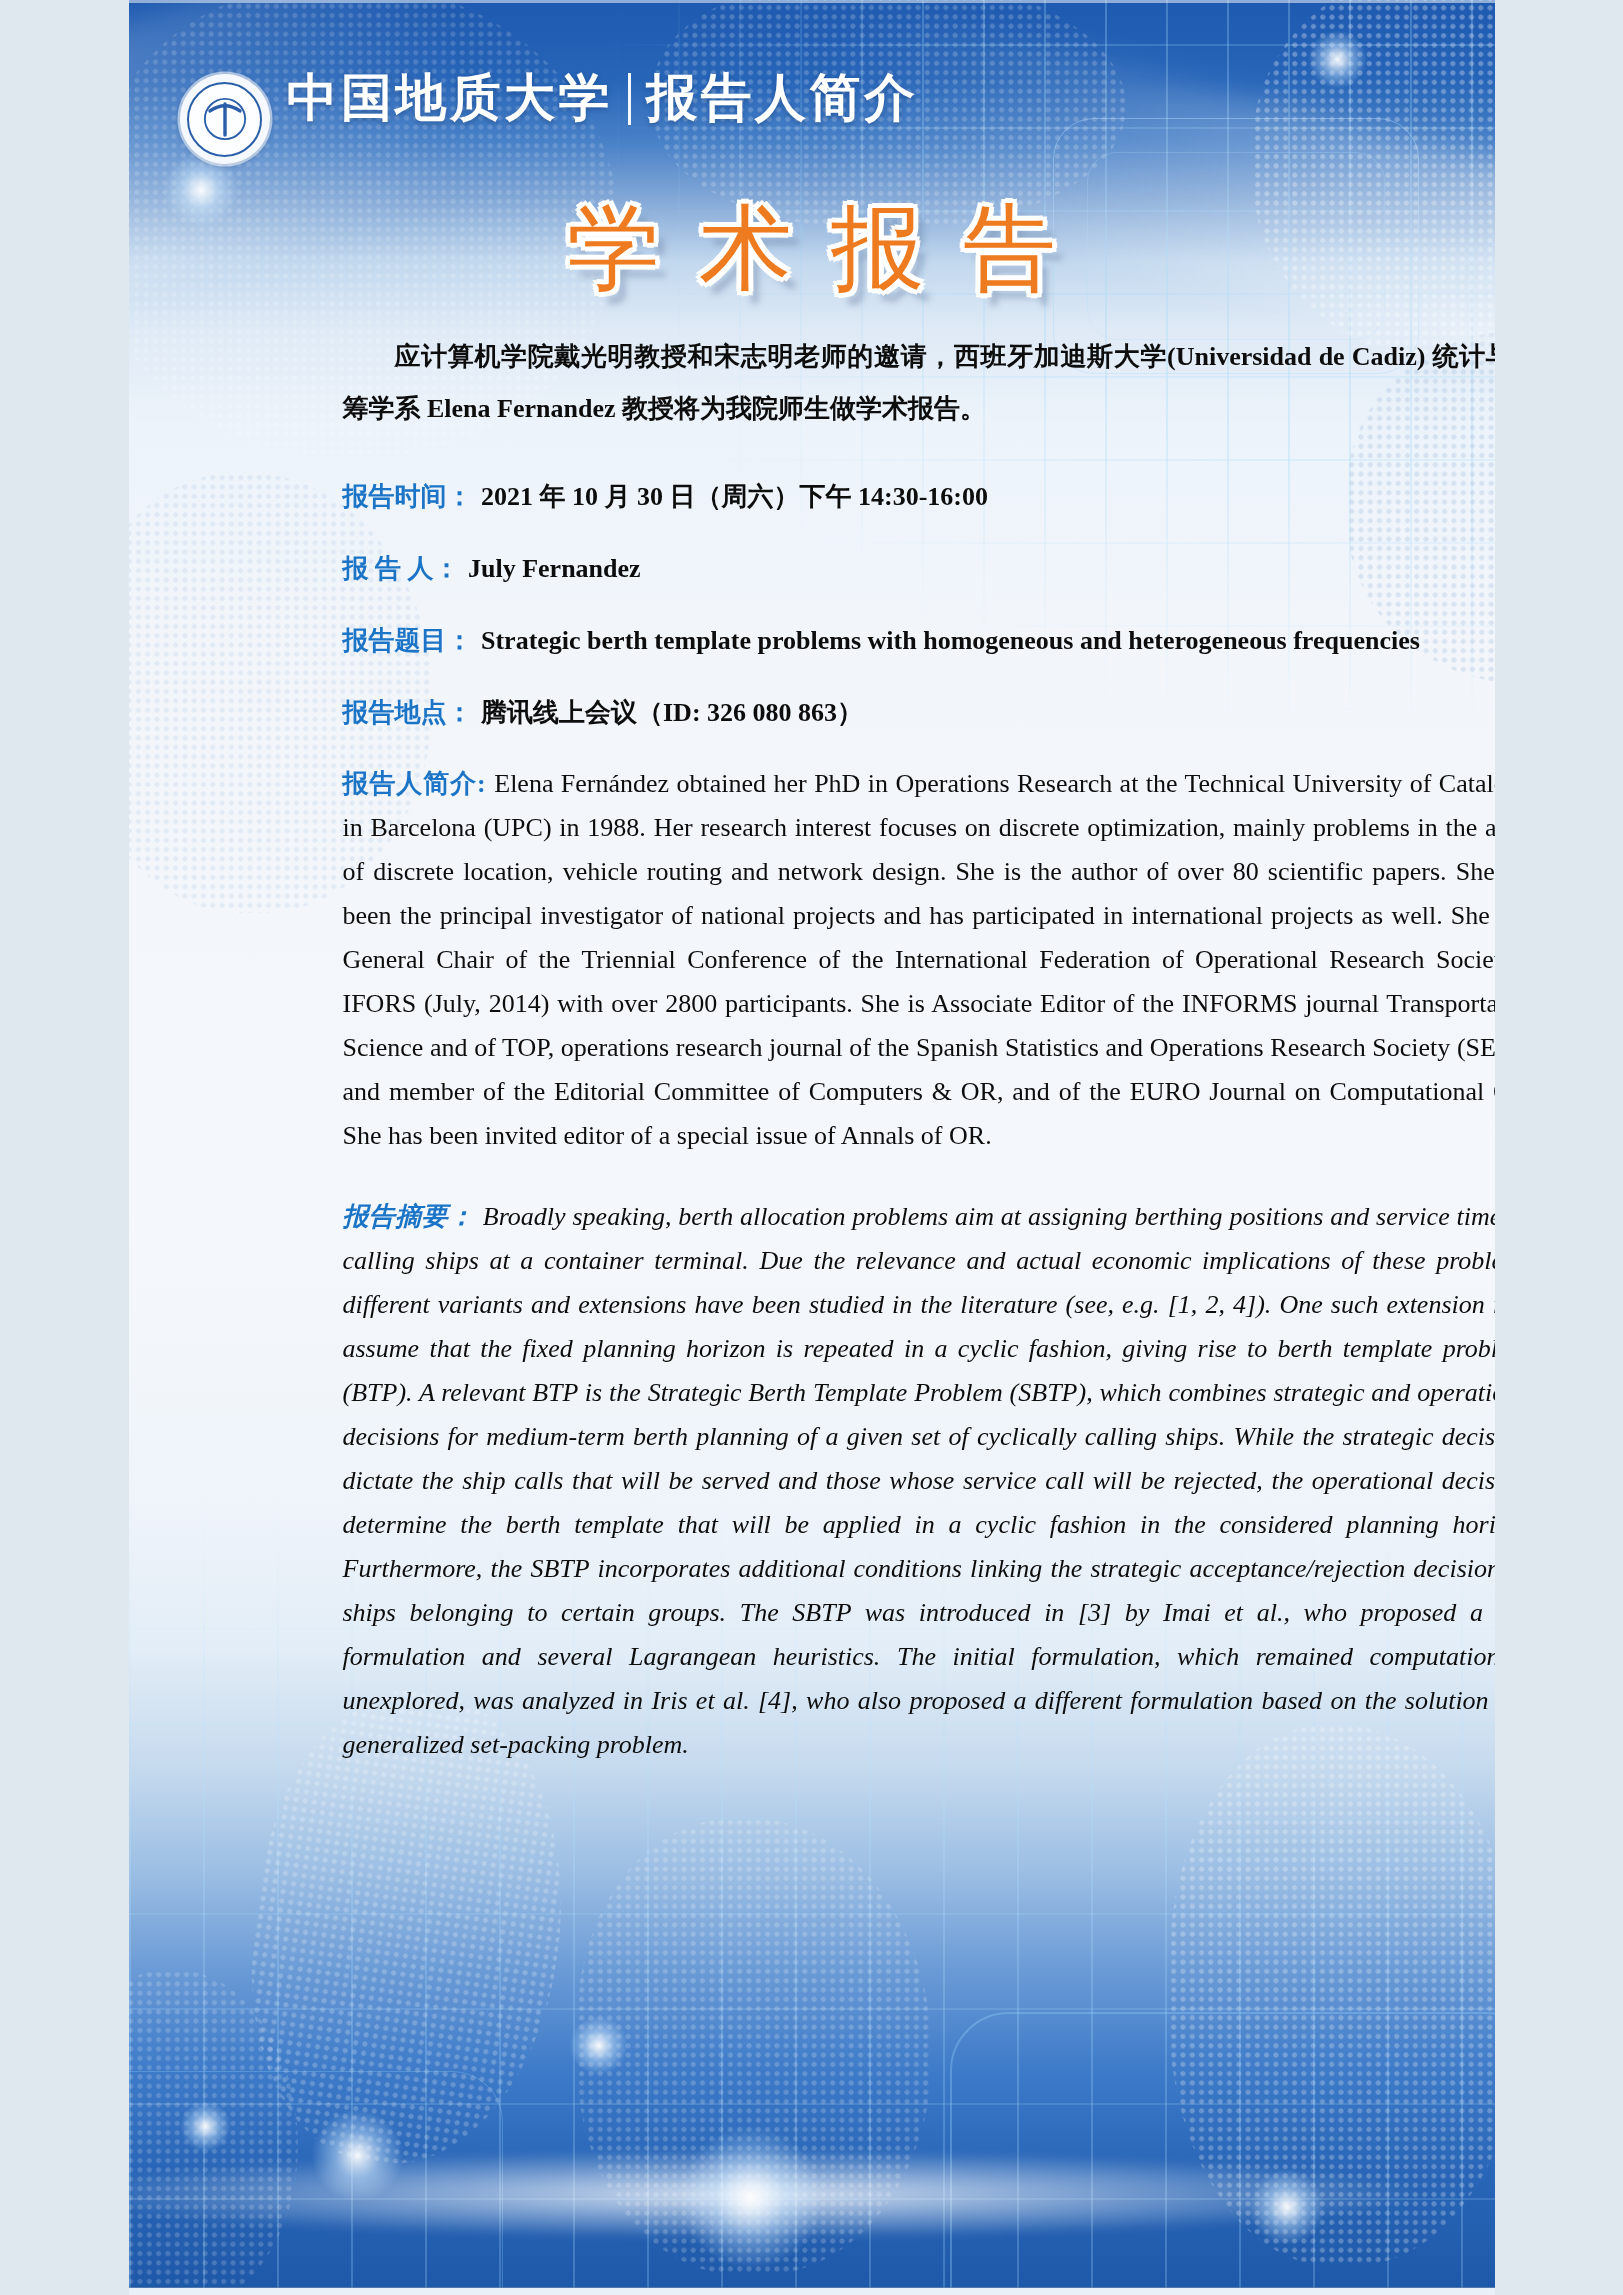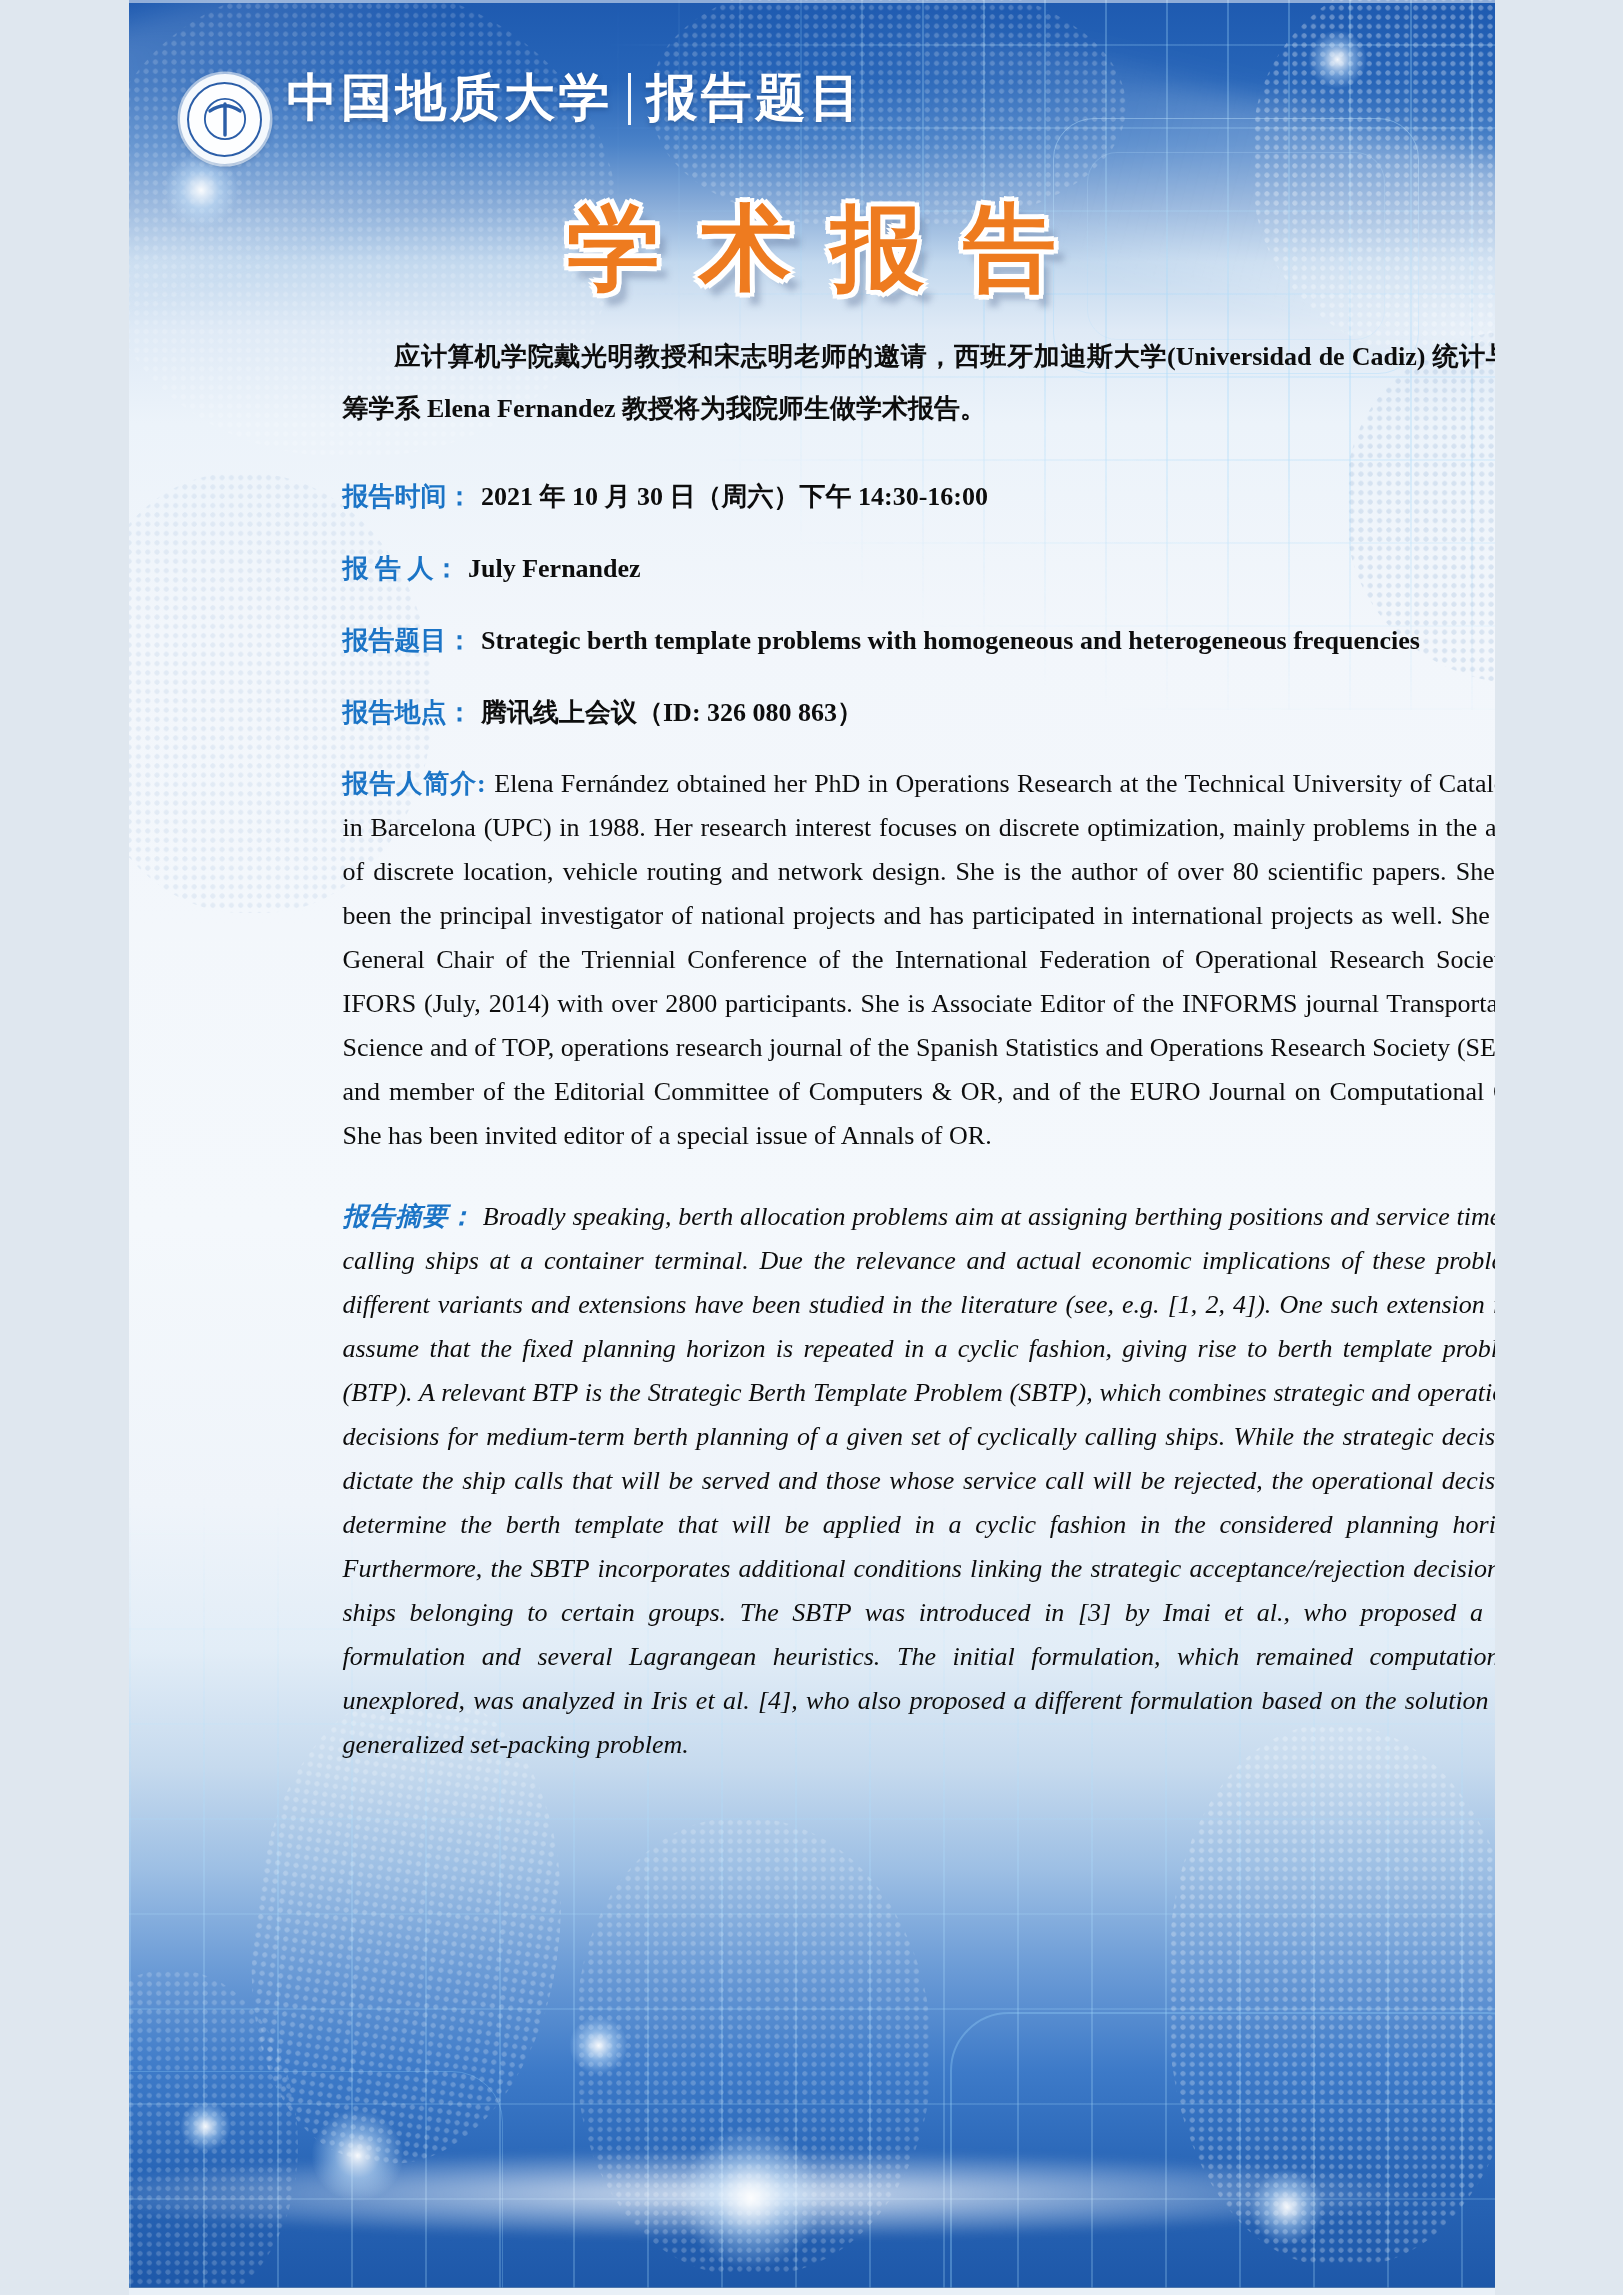--- a/index.html
+++ b/index.html
@@ -45,21 +45,21 @@
   .logo-inner{width:71px; height:71px; border-radius:50%; border:2.5px solid #2b5ea8;
     display:flex; align-items:center; justify-content:center; background:#fdfeff;}
   .header-text{display:flex; flex-direction:column;}
   .header-cn{display:flex; align-items:center; font-weight:bold; white-space:nowrap;
     font-size:51px; letter-spacing:3.4px; text-shadow:0 1.7px 5px rgba(10,40,90,.35);}
   .header-divider{width:3.4px; height:52px; background:#ffffff; margin:0 15px; opacity:.95;}
   .header-en{font-weight:bold; font-size:21px; letter-spacing:1.7px; margin-top:6.8px;
     text-shadow:0 0.8px 3.4px rgba(10,40,90,.4);}
   
   .page-title{position:absolute; left:0; top:186px; width:100%; text-align:center;
-    font-family:"Liberation Sans","DejaVu Sans",sans-serif; font-weight:bold;
+    font-family:"Liberation Sans","DejaVu Sans",sans-serif; font-weight:normal;
     font-size:93px; color:#ee7b1f; letter-spacing:39px; text-indent:39px; white-space:nowrap;
     text-shadow:
       -4.2px -4.2px 0 #fff, 4.2px -4.2px 0 #fff, -4.2px 4.2px 0 #fff, 4.2px 4.2px 0 #fff,
       -5px 0 0 #fff, 5px 0 0 #fff, 0 -5px 0 #fff, 0 5px 0 #fff,
       10px 12px 6.8px rgba(105,125,160,.45);}
   
   .content{position:absolute; left:214px; top:331px; width:1196px; color:#0d0d0d; font-size:26px;}
   .intro{margin:0 0 39px 0; font-weight:bold; line-height:52px; text-align:justify; text-indent:2em;}
   .field{margin:4px 0 27px 0; line-height:45px; font-weight:bold;}
   .label{color:#1b74c6; font-weight:bold; margin-right:8.5px;}
@@ -115,21 +115,21 @@
           <path d="M7 13 Q20 4 33 13"></path>
           <line x1="20" y1="7" x2="20" y2="34"></line>
           <circle cx="20" cy="20" r="17.5" stroke-width="1.6"></circle>
         </svg>
       </div>
     </div>
     <div class="header-text">
       <div class="header-cn">
         <span>中国地质大学</span>
         <span class="header-divider"></span>
-        <span>报告题目</span>
+        <span>报告人简介</span>
       </div>
     </div>
   </div>
 
   <div class="page-title">学术报告</div>
 
   <div class="content">
     <p class="intro">应计算机学院戴光明教授和宋志明老师的邀请，西班牙加迪斯大学(Universidad de Cadiz) 统计与运筹学系 Elena Fernandez 教授将为我院师生做学术报告。</p>
 
     <p class="field">

